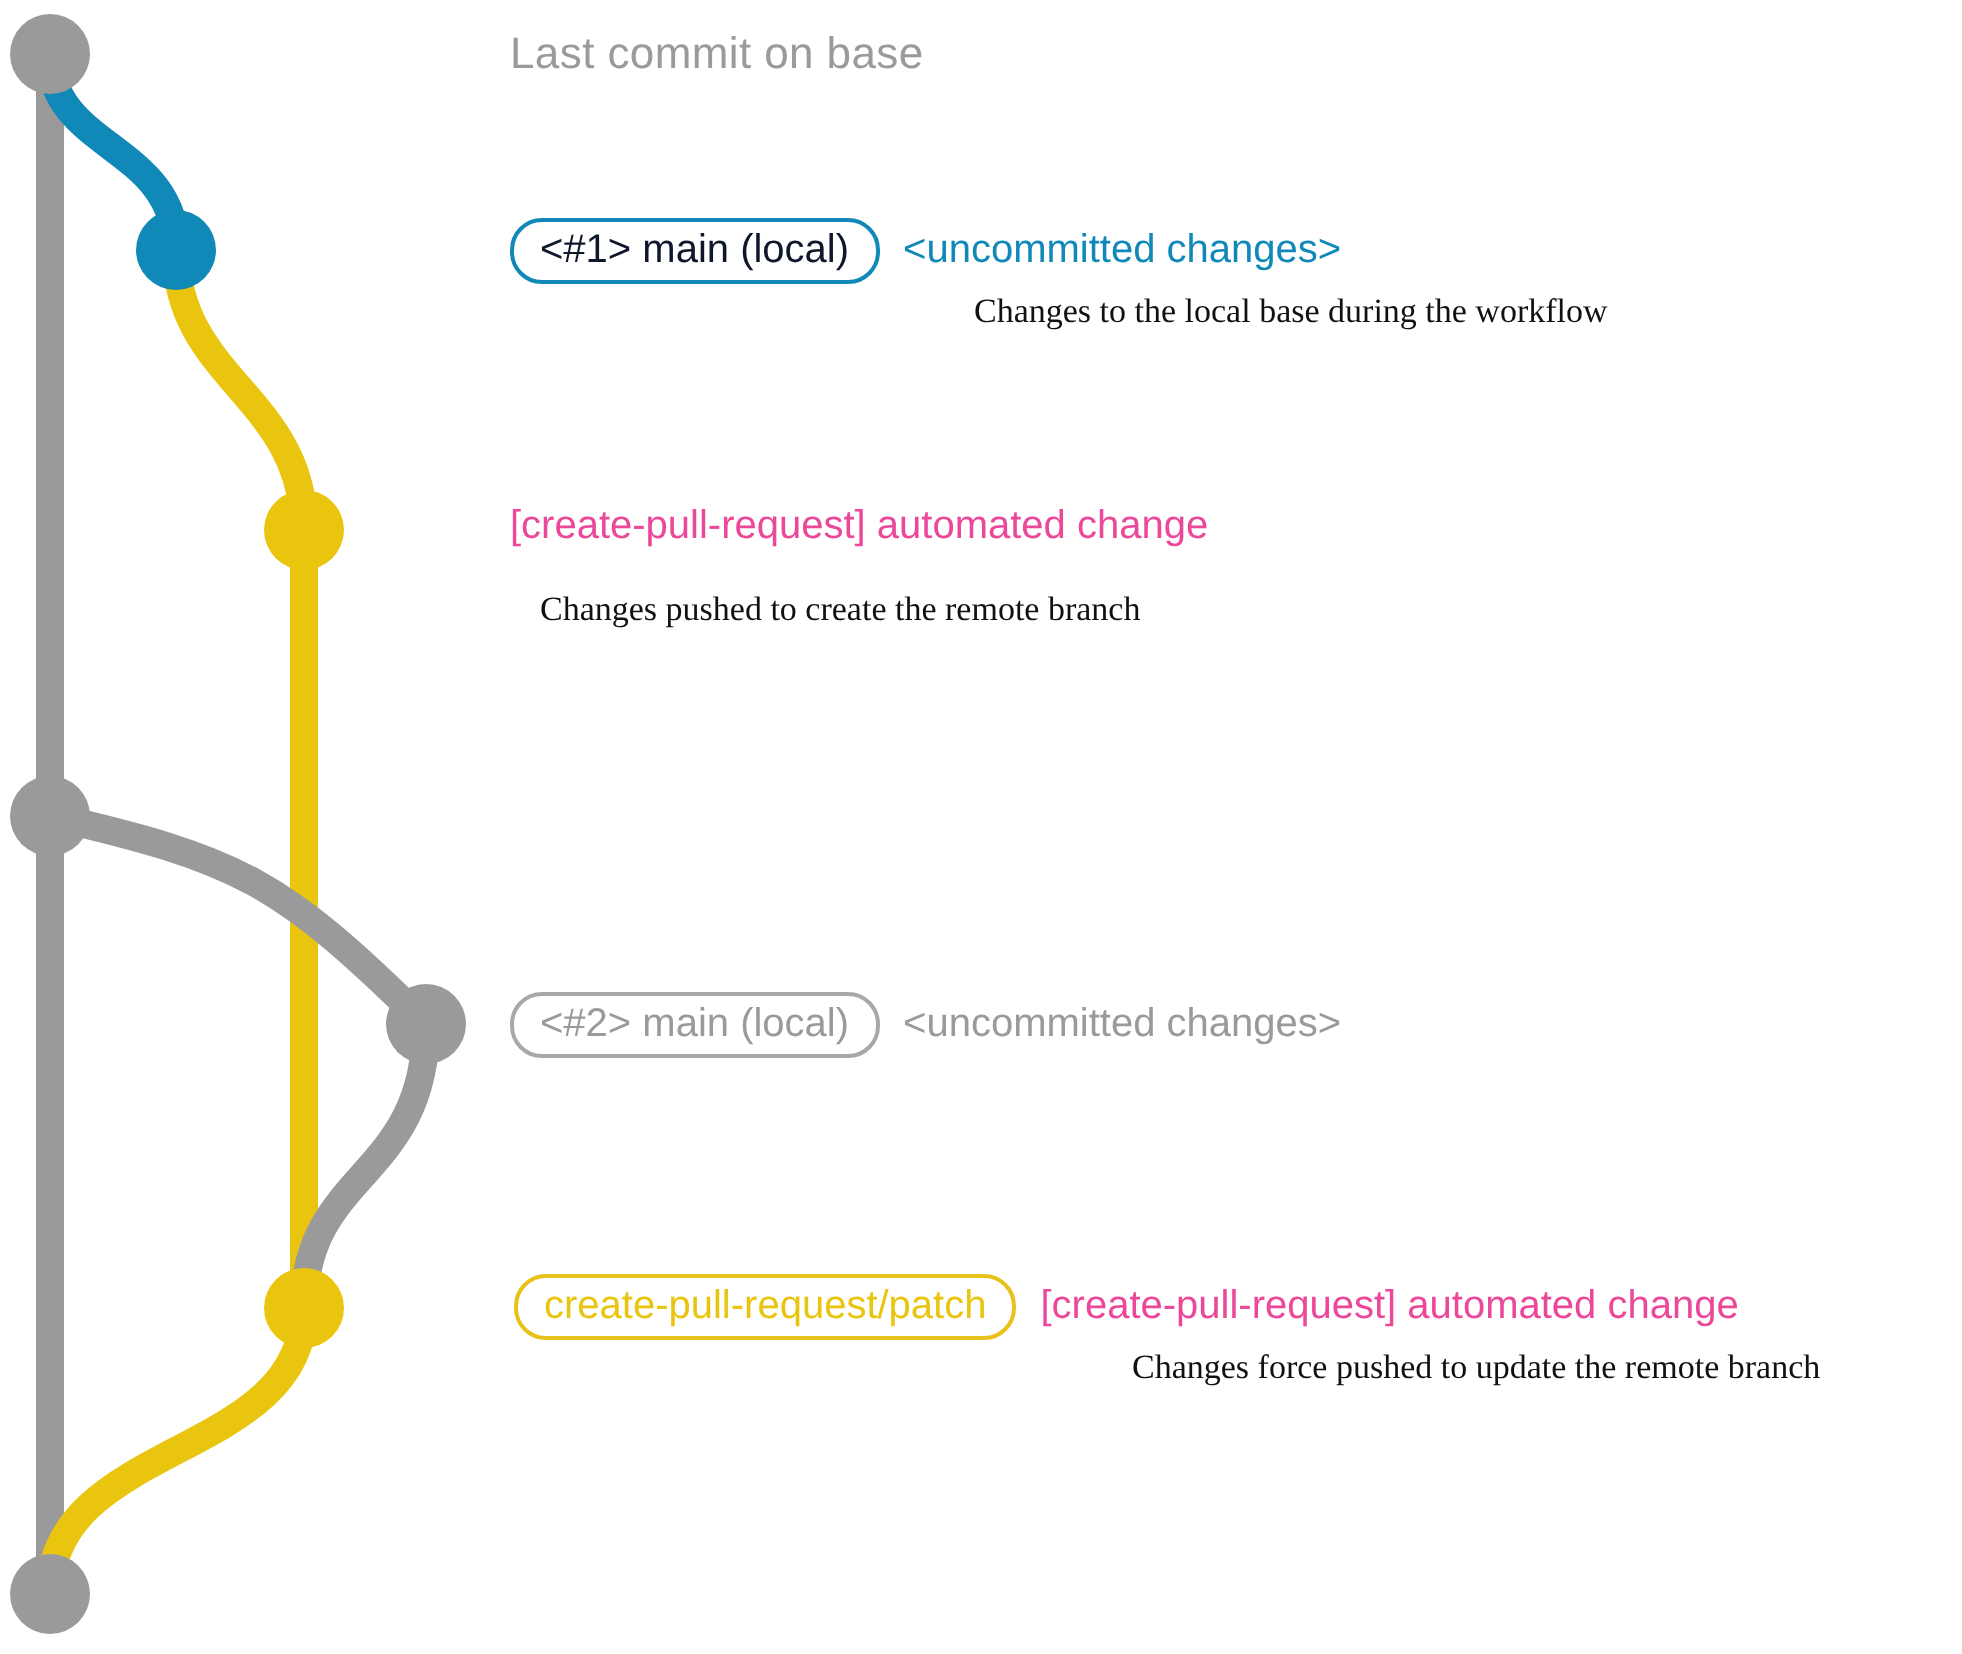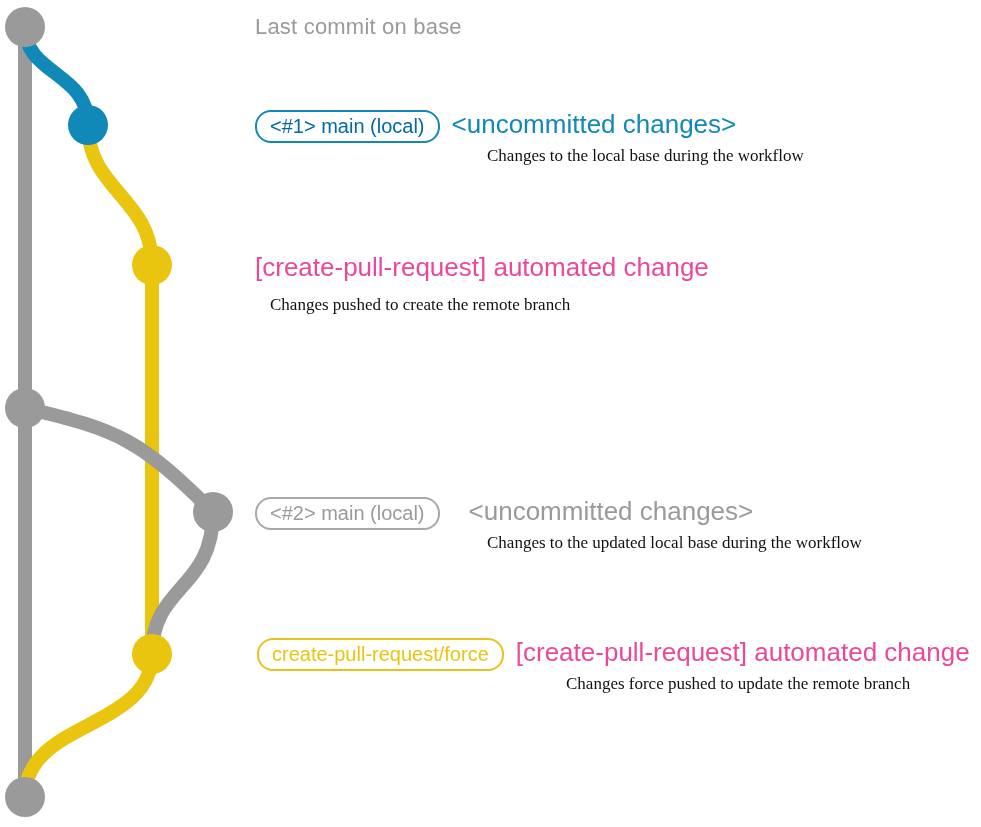--- a/index.html
+++ b/index.html
@@ -36,26 +36,26 @@
     display: inline-block;
     border: 2px solid;
     border-radius: 16px;
     padding: 4px 13px 5px 13px;
     font-family: "Liberation Sans", sans-serif;
     font-size: 20px;
     line-height: 1.0;
     background: #ffffff;
     box-sizing: border-box;
   }
-  .badge-teal { border-color: #1189b8; color: #0369a1; }
+  .badge-teal { border-color: #1189b8; color: #0f172a; }
   .badge-gray { border-color: #a8a8a8; color: #9a9a9a; }
   .badge-yellow { border-color: #e8c219; color: #eac510; }
   .msg {
     font-family: "Liberation Sans", sans-serif;
-    font-size: 26px;
+    font-size: 20px;
     margin-left: 12px;
   }
   .msg-teal { color: #1189b8; }
   .msg-gray { color: #9a9a9a; }
   .msg-yellow { color: #ec4899; }
   .note {
     position: absolute;
     font-family: "Liberation Serif", serif;
     font-size: 17px;
     color: #111111;
@@ -108,26 +108,25 @@
     <span class="msg msg-teal">&lt;uncommitted changes&gt;</span>
   </div>
   <div class="note" style="left:487px; top:146px;">Changes to the local base during the workflow</div>
 
   <div class="row" style="left:255px; top:252px;">
     <span class="msg msg-yellow" style="margin-left:0;">[create-pull-request] automated change</span>
   </div>
   <div class="note" style="left:270px; top:295px;">Changes pushed to create the remote branch</div>
 
 
-  <div class="row" style="left:255px; top:496px;gap:17px;">
+  <div class="row" style="left:255px; top:496px;">
     <span class="badge badge-gray">&lt;#2&gt; main (local)</span>
     <span class="msg msg-gray">&lt;uncommitted changes&gt;</span>
   </div>
-  <div class="note" style="left:487px; top:533px;">Changes to the updated local base during the workflow</div>
 
   <div class="row" style="left:257px; top:637px;">
-    <span class="badge badge-yellow">create-pull-request/force</span>
+    <span class="badge badge-yellow">create-pull-request/patch</span>
     <span class="msg msg-yellow">[create-pull-request] automated change</span>
   </div>
   <div class="note" style="left:566px; top:674px;">Changes force pushed to update the remote branch</div>
 
 
 </div>
 
 </body></html>

